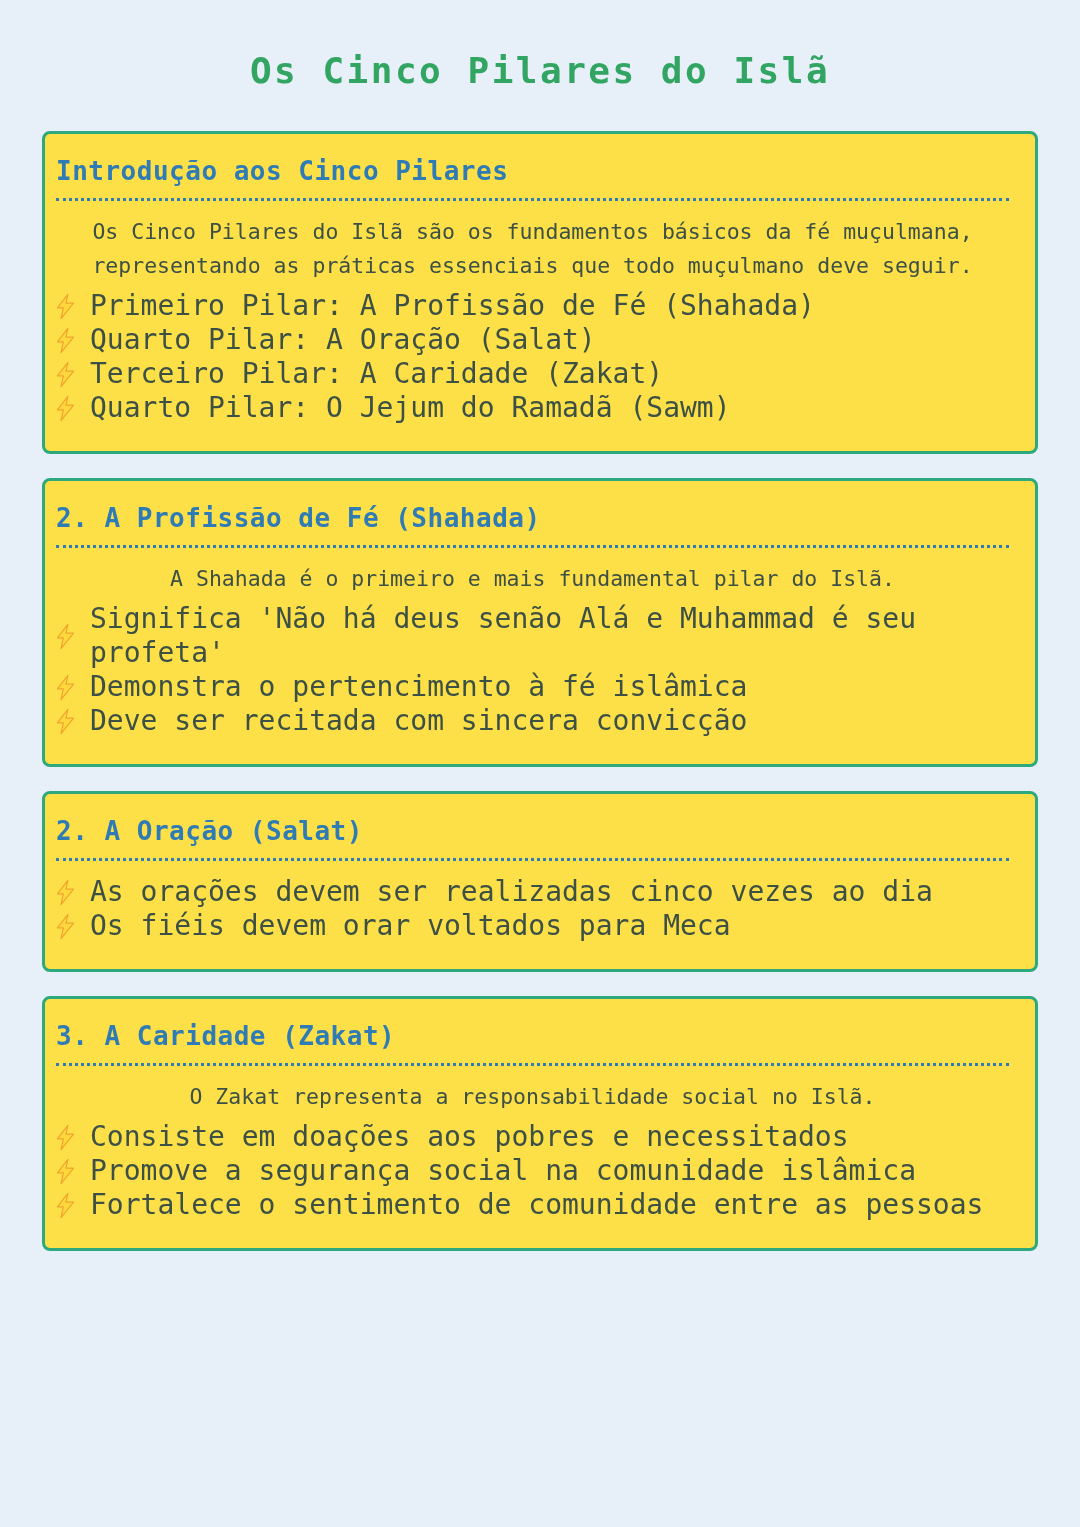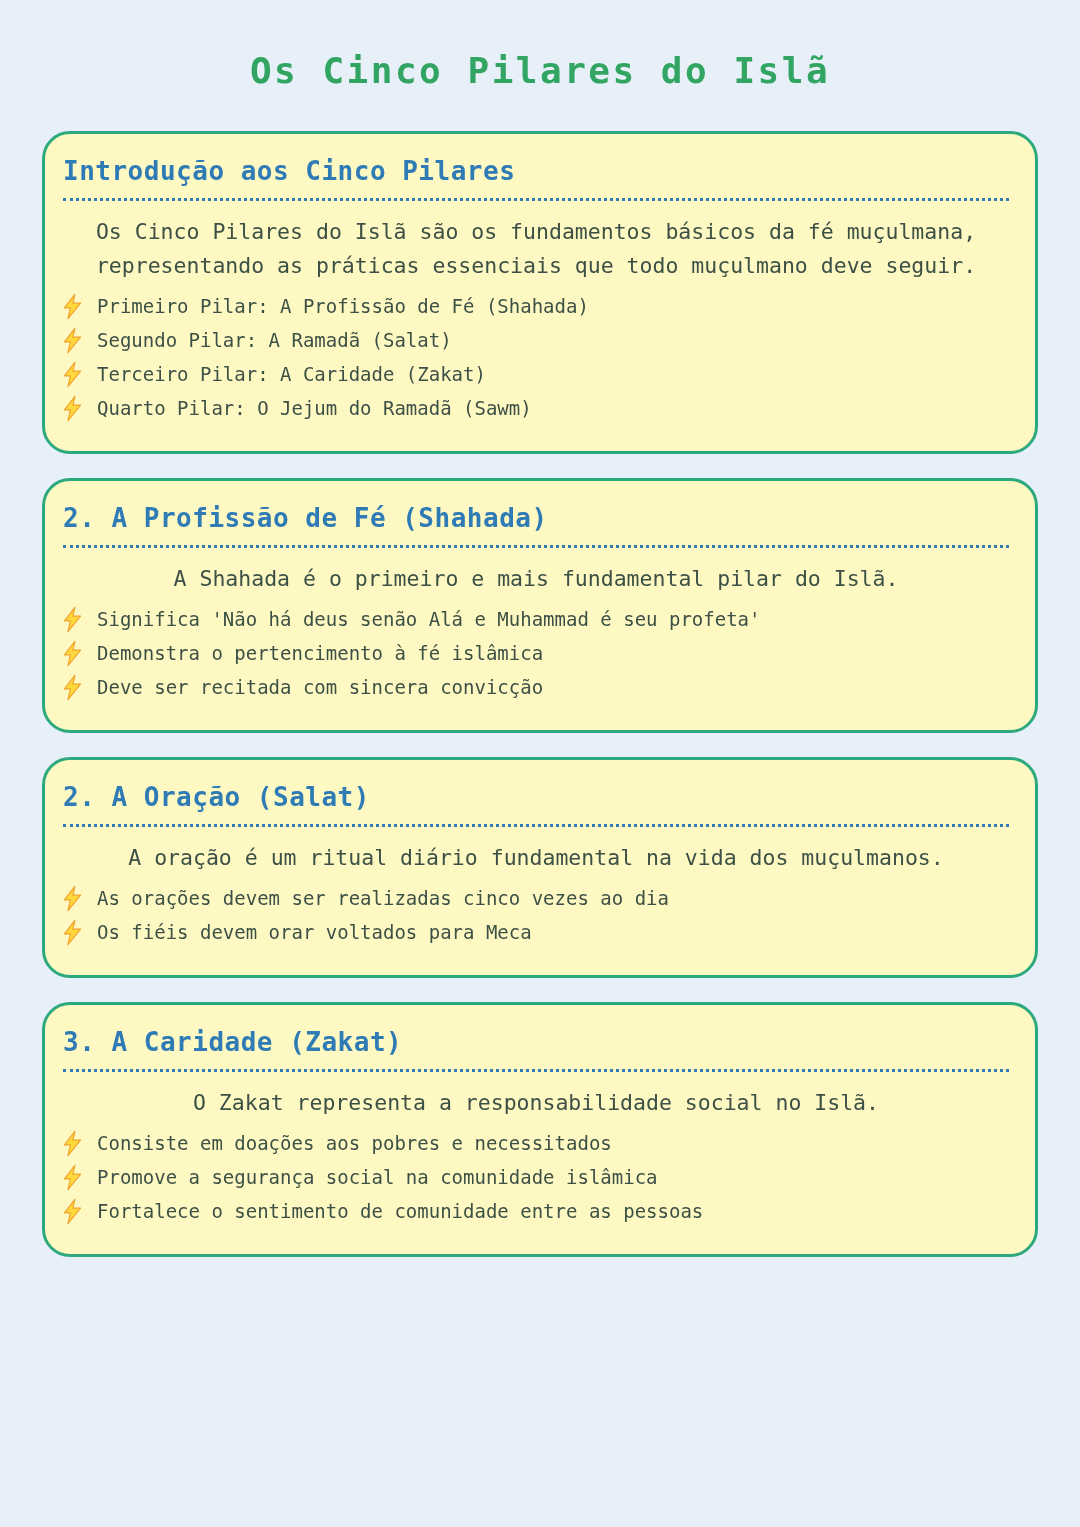--- a/index.html
+++ b/index.html
@@ -18,24 +18,24 @@
   }
   .page-title {
     margin: 0 0 40px 0;
     text-align: center;
     font-size: 36px;
     font-weight: bold;
     letter-spacing: 2.5px;
     color: #32a562;
   }
   .card {
-    background: #fef9c3;
+    background: #fde047;
     border: 3px solid #2ea87d;
-    border-radius: 28px;
-    padding: 22px 26px 26px 18px;
+    border-radius: 8px;
+    padding: 22px 26px 26px 11px;
     margin-bottom: 24px;
     box-sizing: border-box;
   }
   .card-heading {
     margin: 0 0 14px 0;
     font-size: 26px;
     font-weight: bold;
     letter-spacing: 0.5px;
     color: #2e7bb5;
     padding-bottom: 12px;
@@ -50,21 +50,21 @@
   }
   .card-list {
     list-style: none;
     margin: 4px 0 0 0;
     padding: 0;
   }
   .card-item {
     display: flex;
     align-items: center;
     gap: 15px;
-    font-size: 19px;
+    font-size: 28px;
     line-height: 34px;
     color: #3d5046;
   }
   .bolt {
     flex: 0 0 auto;
     width: 19px;
     height: 27px;
   }
   .item-text {
     flex: 1 1 auto;
@@ -85,21 +85,21 @@
     <svg class="bolt" viewBox="0 0 16 22" aria-hidden="true">
       <polygon points="10,0.8 1.2,12.2 6.2,12.2 4.2,21.2 14.8,8.2 8.4,8.2" fill="#ffd93b" stroke="#f0a32f" stroke-width="1" stroke-linejoin="round"></polygon>
     </svg>
     <span class="item-text">Primeiro Pilar: A Profissão de Fé (Shahada)</span>
   </li>
 
   <li class="card-item">
     <svg class="bolt" viewBox="0 0 16 22" aria-hidden="true">
       <polygon points="10,0.8 1.2,12.2 6.2,12.2 4.2,21.2 14.8,8.2 8.4,8.2" fill="#ffd93b" stroke="#f0a32f" stroke-width="1" stroke-linejoin="round"></polygon>
     </svg>
-    <span class="item-text">Segundo Pilar: A Ramadã (Salat)</span>
+    <span class="item-text">Quarto Pilar: A Oração (Salat)</span>
   </li>
 
   <li class="card-item">
     <svg class="bolt" viewBox="0 0 16 22" aria-hidden="true">
       <polygon points="10,0.8 1.2,12.2 6.2,12.2 4.2,21.2 14.8,8.2 8.4,8.2" fill="#ffd93b" stroke="#f0a32f" stroke-width="1" stroke-linejoin="round"></polygon>
     </svg>
     <span class="item-text">Terceiro Pilar: A Caridade (Zakat)</span>
   </li>
 
   <li class="card-item">
@@ -134,21 +134,20 @@
     <svg class="bolt" viewBox="0 0 16 22" aria-hidden="true">
       <polygon points="10,0.8 1.2,12.2 6.2,12.2 4.2,21.2 14.8,8.2 8.4,8.2" fill="#ffd93b" stroke="#f0a32f" stroke-width="1" stroke-linejoin="round"></polygon>
     </svg>
     <span class="item-text">Deve ser recitada com sincera convicção</span>
   </li>
 </ul>
   </section>
 
   <section class="card">
     <h2 class="card-heading">2. A Oração (Salat)</h2>
-    <p class="card-intro">A oração é um ritual diário fundamental na vida dos muçulmanos.</p>
     <ul class="card-list">
   <li class="card-item">
     <svg class="bolt" viewBox="0 0 16 22" aria-hidden="true">
       <polygon points="10,0.8 1.2,12.2 6.2,12.2 4.2,21.2 14.8,8.2 8.4,8.2" fill="#ffd93b" stroke="#f0a32f" stroke-width="1" stroke-linejoin="round"></polygon>
     </svg>
     <span class="item-text">As orações devem ser realizadas cinco vezes ao dia</span>
   </li>
 
   <li class="card-item">
     <svg class="bolt" viewBox="0 0 16 22" aria-hidden="true">

